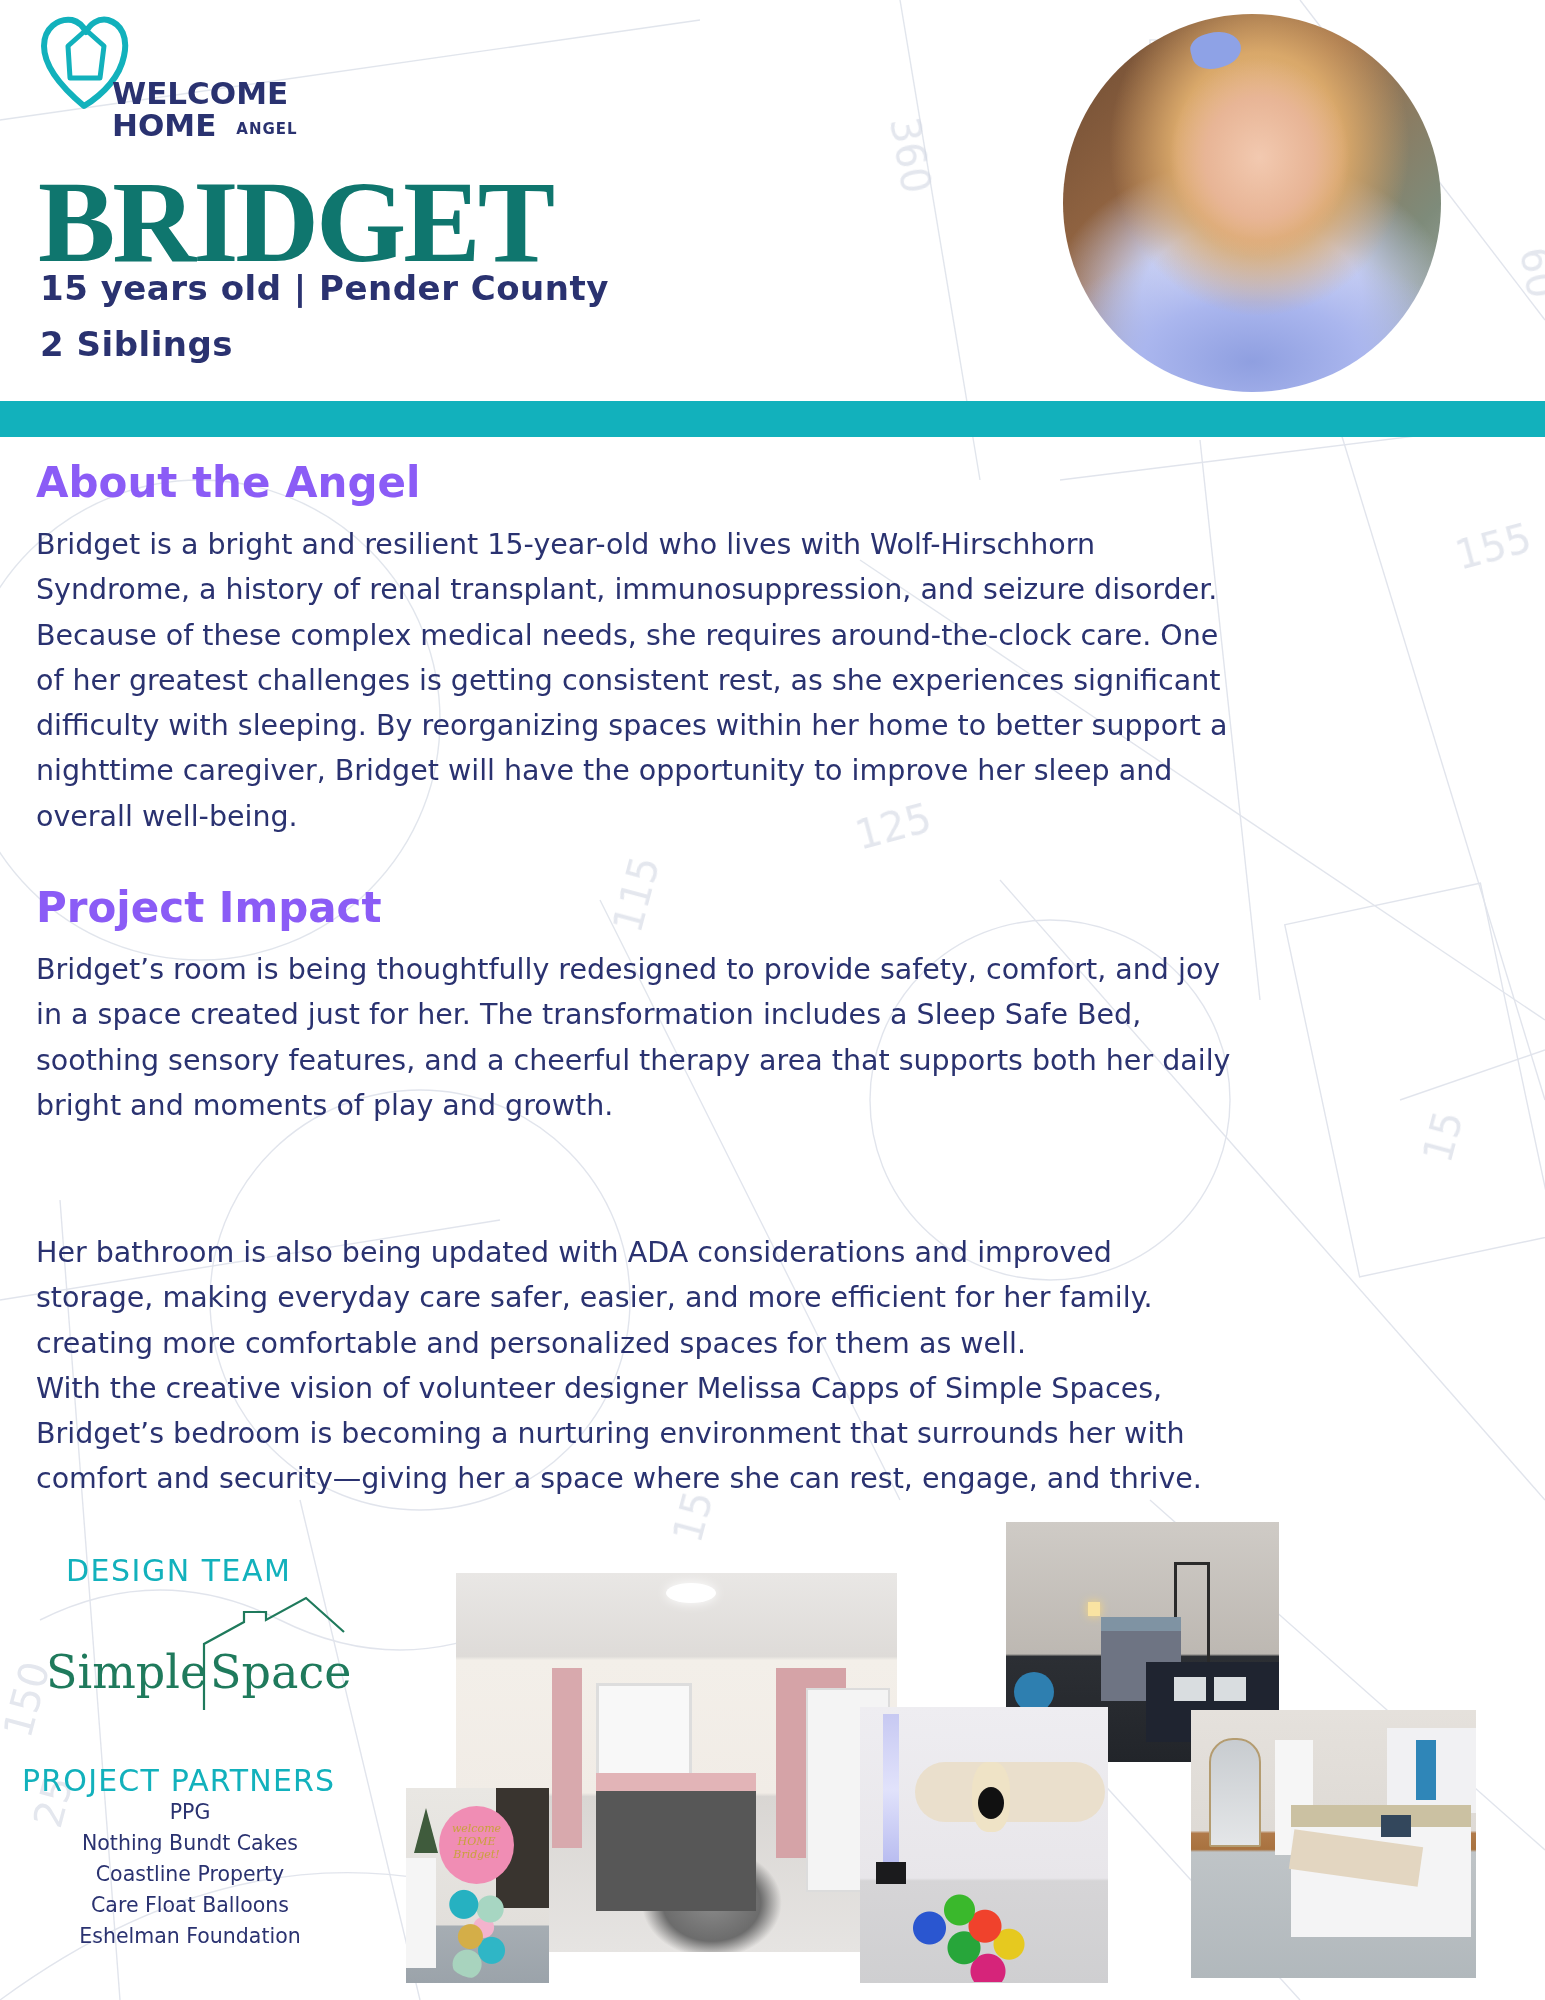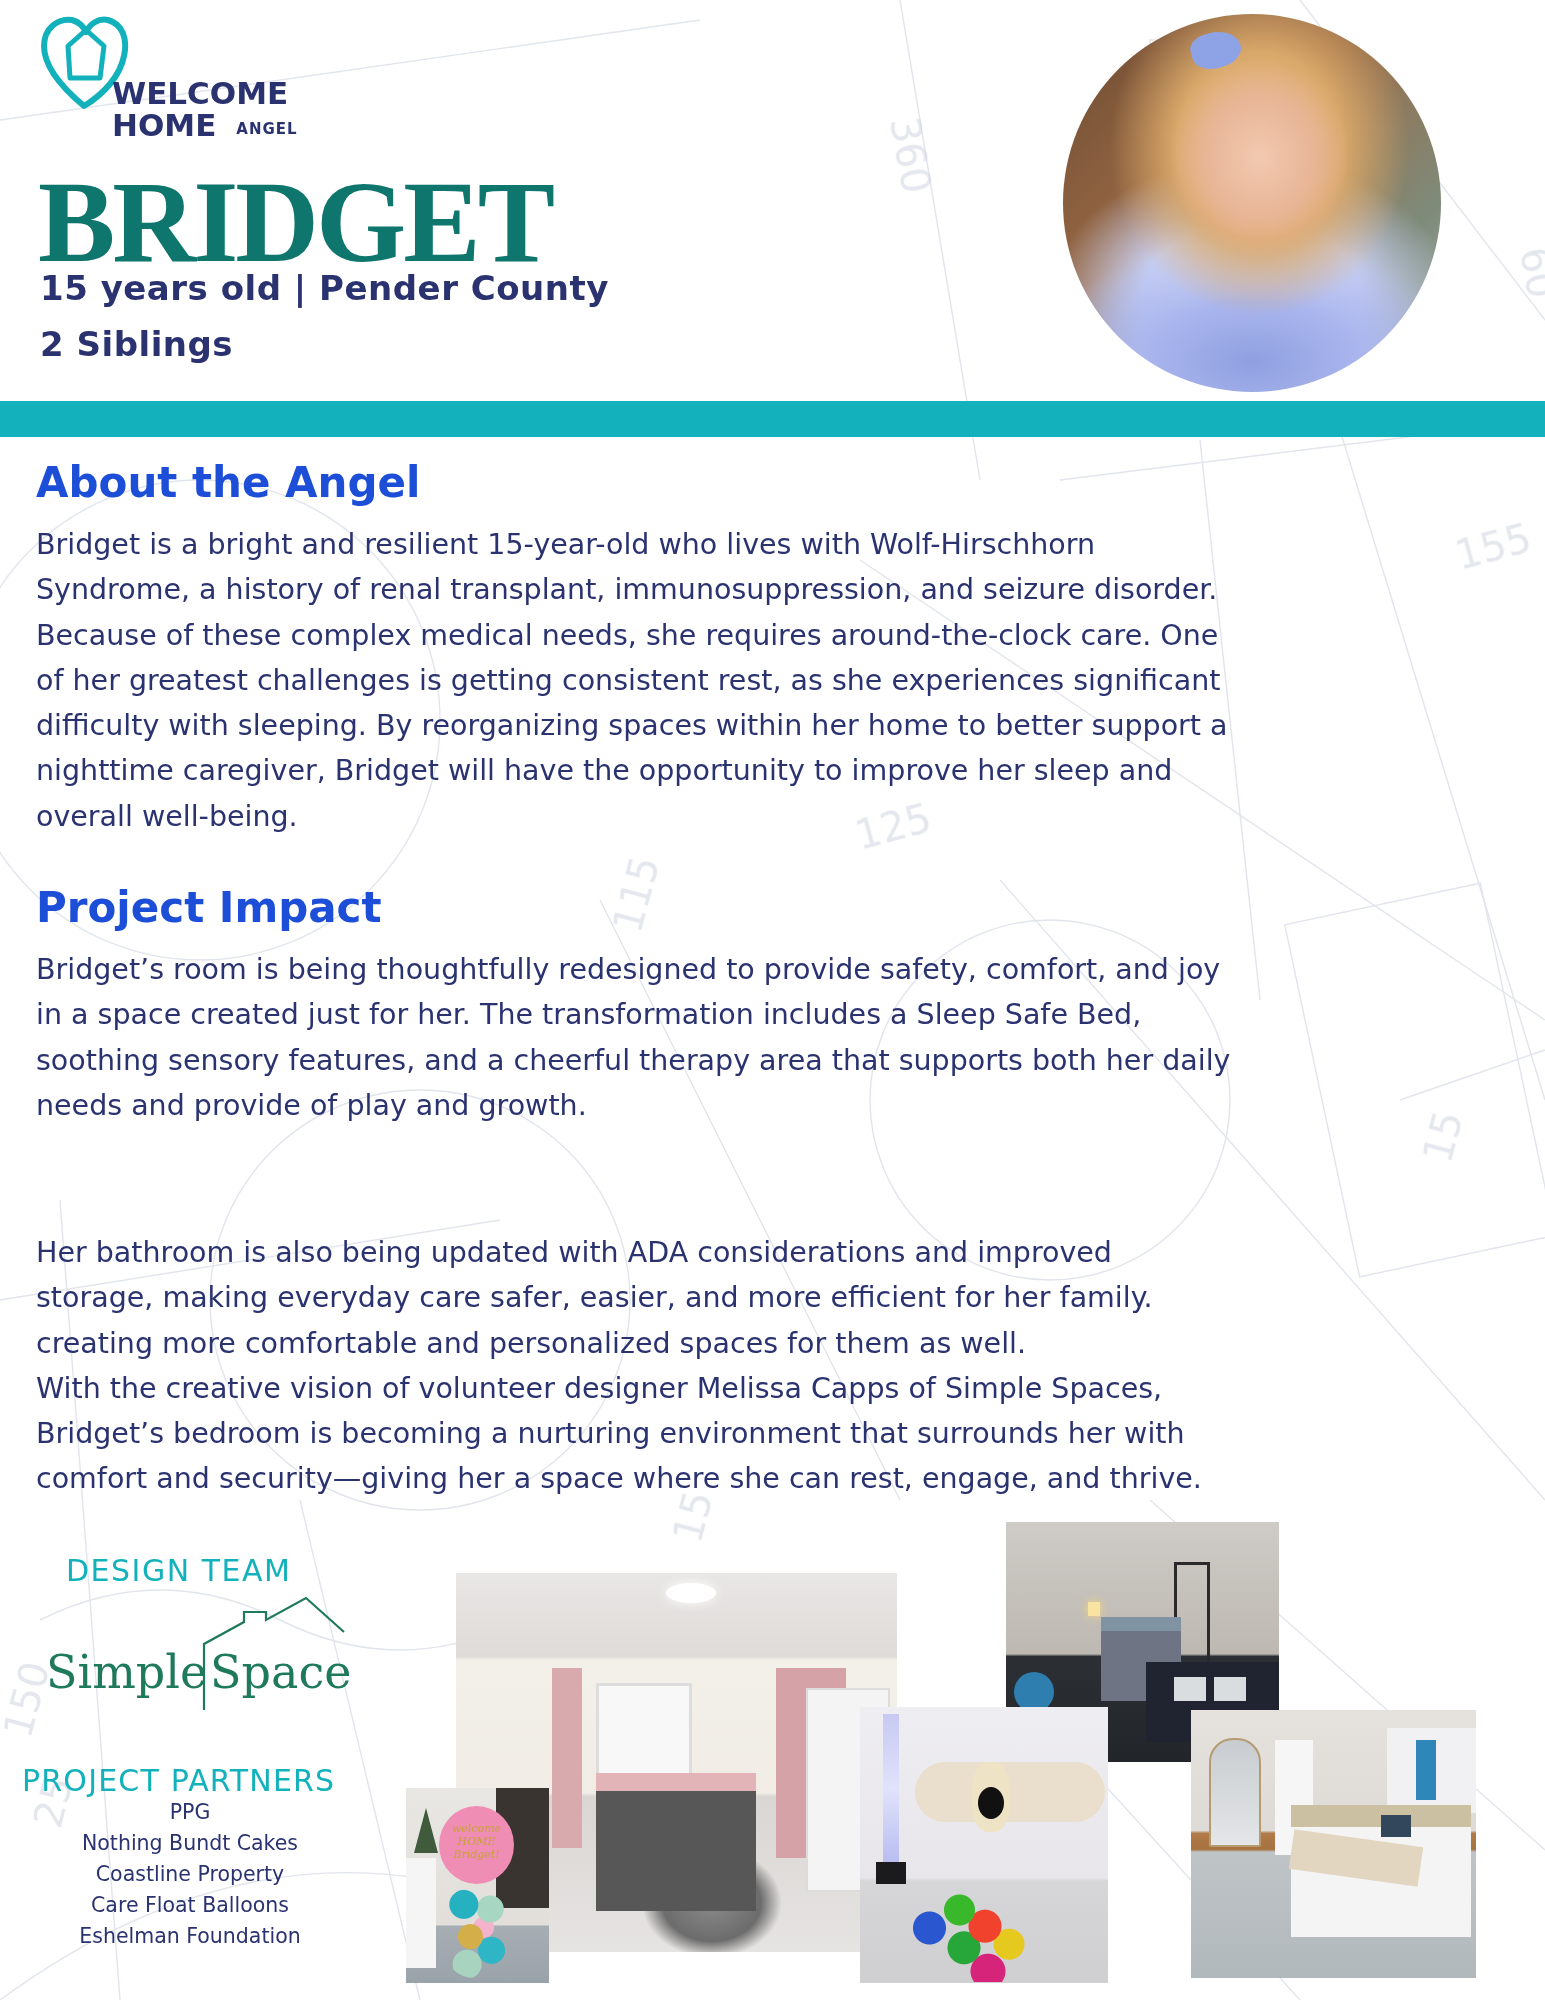--- a/index.html
+++ b/index.html
@@ -24,21 +24,21 @@
     background:
       radial-gradient(ellipse 90px 100px at 52% 38%, #f2c9b0 0%, #e8b596 60%, rgba(232,181,150,0) 100%),
       radial-gradient(ellipse 150px 170px at 52% 35%, #e8c27e 0%, #d9a86a 55%, rgba(217,168,106,0) 100%),
       radial-gradient(ellipse 220px 120px at 50% 92%, #8f9fe0 0%, #aab6ee 50%, rgba(170,182,238,0) 100%),
       radial-gradient(ellipse 200px 140px at 50% 75%, #e6e9fb 0%, #c9d0f3 55%, rgba(201,208,243,0) 100%),
       linear-gradient(135deg, #6b4a32 0%, #9a6a45 40%, #7e8b7a 75%, #a9b6b6 100%); }
   .portrait .bow { position:absolute; left:128px; top:18px; width:50px; height:36px; background:#8ea2e6; border-radius:40% 60% 50% 50%; transform:rotate(-15deg); }
 
   .teal-bar { left:0; top:401px; width:1545px; height:36px; background:#12b1bc; }
 
-  .section-heading { left:36px; font-family:"DejaVu Sans", sans-serif; font-weight:bold; font-size:42px; color:#1d4ed8; }
+  .section-heading { left:36px; font-family:"DejaVu Sans", sans-serif; font-weight:bold; font-size:42px; color:#8b5cf6; }
   .about-heading { top:458px; }
   .impact-heading { top:883px; }
 
   .body-text { left:36px; width:1490px; font-family:"DejaVu Sans", sans-serif; font-size:28.5px; line-height:45.3px; color:#2a3270; }
   .body-text div { white-space:nowrap; }
   .about-text { top:522px; }
   .impact-text-1 { top:947px; }
   .impact-text-2 { top:1230px; }
 
   .team-label { left:66px; top:1553px; font-family:"DejaVu Sans", sans-serif; font-size:30px; color:#12b1bc; letter-spacing:1.5px; }
@@ -182,21 +182,21 @@
     <div>difficulty with sleeping. By reorganizing spaces within her home to better support a</div>
     <div>nighttime caregiver, Bridget will have the opportunity to improve her sleep and</div>
     <div>overall well-being.</div>
   </div>
 
   <div class="abs section-heading impact-heading">Project Impact</div>
   <div class="abs body-text impact-text-1">
     <div>Bridget’s room is being thoughtfully redesigned to provide safety, comfort, and joy</div>
     <div>in a space created just for her. The transformation includes a Sleep Safe Bed,</div>
     <div>soothing sensory features, and a cheerful therapy area that supports both her daily</div>
-    <div>needs and provide of play and growth.</div>
+    <div>bright and moments of play and growth.</div>
   </div>
   <div class="abs body-text impact-text-2">
     <div>Her bathroom is also being updated with ADA considerations and improved</div>
     <div>storage, making everyday care safer, easier, and more efficient for her family.</div>
     <div>creating more comfortable and personalized spaces for them as well.</div>
     <div>With the creative vision of volunteer designer Melissa Capps of Simple Spaces,</div>
     <div>Bridget’s bedroom is becoming a nurturing environment that surrounds her with</div>
     <div>comfort and security—giving her a space where she can rest, engage, and thrive.</div>
   </div>
 

